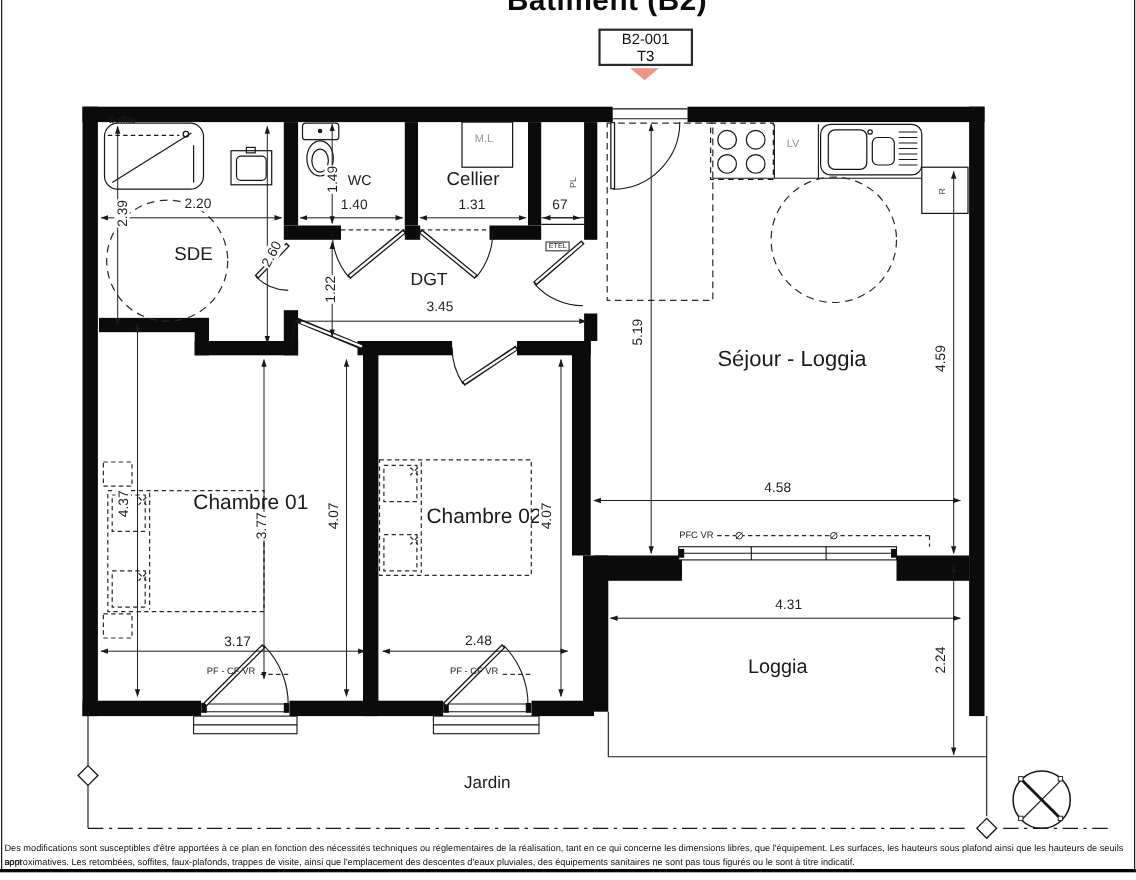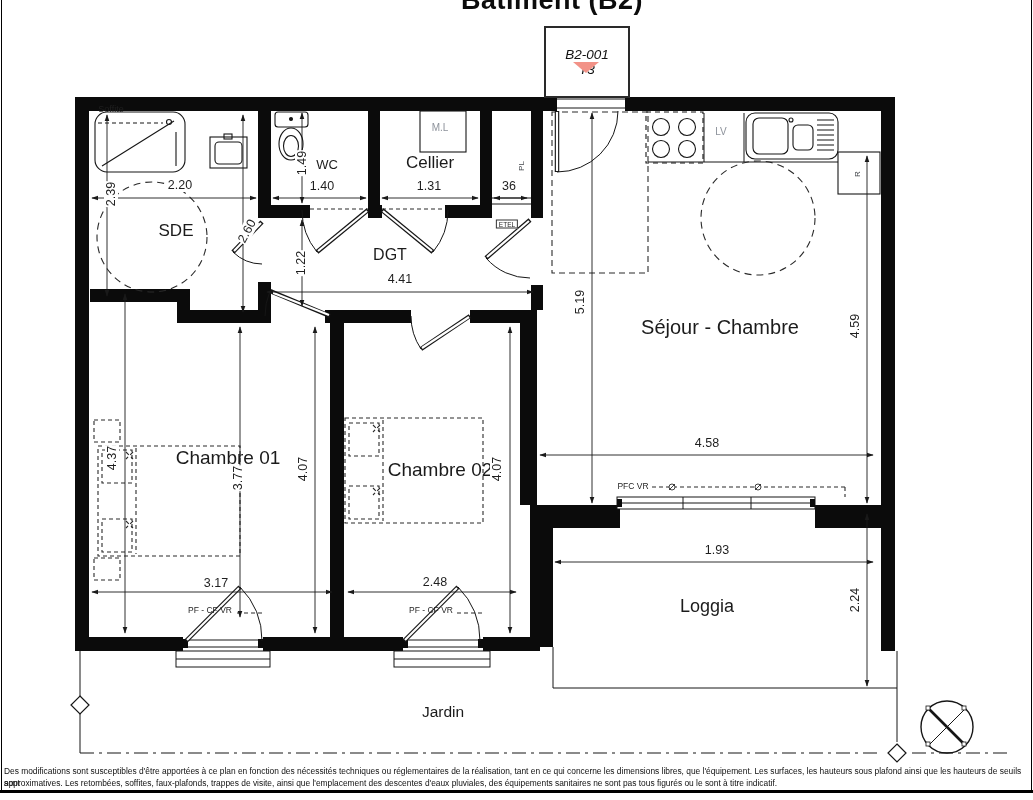--- a/index.html
+++ b/index.html
@@ -6,21 +6,21 @@
   body{
     width:1033px;height:800px;position:relative;overflow:hidden;
     background:#ffffff;font-family:"Liberation Sans", sans-serif;
   }
   .frame{position:absolute;left:1px;top:0;width:1029px;height:791px;
     border-left:1px solid #000;border-right:1px solid #000;pointer-events:none;}
   .sheet-title{position:absolute;top:-15px;left:72px;width:960px;text-align:center;
     font-size:27px;font-weight:bold;color:#0c0c0c;letter-spacing:.5px;}
   .unit-box{position:absolute;left:544px;top:26px;width:82px;background:#fff;
     border:2px solid #2a2a2a;text-align:center;font-size:13.5px;line-height:15px;
-    padding:19px 0;color:#111;font-style:italic;}
+    padding:0 0;color:#111;}
   .unit-marker{position:absolute;left:573px;top:62px;width:0;height:0;
     border-left:13px solid transparent;border-right:13px solid transparent;
     border-top:11px solid #f29287;}
   svg{position:absolute;left:0;top:0;}
   .lbl{position:absolute;white-space:nowrap;color:#1b1b1b;transform:translate(-50%,-50%);}
   .room{font-size:17px;}
   .dim{font-size:12.5px;background:#fff;padding:0 1px;color:#1f1f1f;}
   .tag{font-size:9px;color:#1f1f1f;}
   .boxed{border:1px solid #333;background:#fff;padding:0 2px;}
   .footer{position:absolute;left:4px;width:1024px;font-size:8.4px;line-height:11.5px;color:#101010;}
@@ -251,44 +251,44 @@
 
 <div class="footer" style="top:766px">Des modifications sont susceptibles d'être apportées à ce plan en fonction des nécessités techniques ou réglementaires de la réalisation, tant en ce qui concerne les dimensions libres, que l'équipement. Les surfaces, les hauteurs sous plafond ainsi que les hauteurs de seuils sont</div>
 <div class="footer" style="top:778px">approximatives. Les retombées, soffites, faux-plafonds, trappes de visite, ainsi que l'emplacement des descentes d'eaux pluviales, des équipements sanitaires ne sont pas tous figurés ou le sont à titre indicatif.</div>
 <div class="footer-rule"></div>
 <div class="frame"></div>
 
 <span class="lbl room" style="left: 176px; top: 231px; font-size: 17px; transform: translate(-50%, -50%);">SDE</span>
 <span class="lbl room" style="left: 327px; top: 164px; font-size: 13px; transform: translate(-50%, -50%);">WC</span>
 <span class="lbl room" style="left: 430px; top: 163px; font-size: 17px; transform: translate(-50%, -50%);">Cellier</span>
 <span class="lbl room" style="left: 390px; top: 255px; font-size: 16px; transform: translate(-50%, -50%);">DGT</span>
-<span class="lbl room" style="left: 720px; top: 327px; font-size: 20px; transform: translate(-50%, -50%);">Séjour - Chambre</span>
+<span class="lbl room" style="left: 720px; top: 327px; font-size: 20px; transform: translate(-50%, -50%);">Séjour - Loggia</span>
 <span class="lbl room" style="left: 228px; top: 458px; font-size: 19px; transform: translate(-50%, -50%);">Chambre 01</span>
 <span class="lbl room" style="left: 430px; top: 470px; font-size: 19px; transform: translate(-50%, -50%); margin-left: 10px;">Chambre 02</span>
 <span class="lbl room" style="left: 707px; top: 606px; font-size: 18px; transform: translate(-50%, -50%);">Loggia</span>
 <span class="lbl room" style="left: 443px; top: 700px; font-size: 15.5px; transform: translate(-50%, -50%); margin-top: 12px;">Jardin</span>
 <span class="lbl dim" style="left: 111px; top: 194px; transform: translate(-50%, -50%) rotate(-90deg);">2.39</span>
 <span class="lbl dim" style="left: 180px; top: 185px; transform: translate(-50%, -50%);">2.20</span>
 <span class="lbl dim" style="left: 247px; top: 231px; transform: translate(-50%, -50%) rotate(-62deg);">2.60</span>
 <span class="lbl dim" style="left: 302px; top: 163px; transform: translate(-50%, -50%) rotate(-90deg);">1.49</span>
 <span class="lbl dim" style="left: 322px; top: 186px; transform: translate(-50%, -50%);">1.40</span>
 <span class="lbl dim" style="left: 429px; top: 186px; transform: translate(-50%, -50%); text-align: right;">1.31</span>
-<span class="lbl dim" style="left: 509px; top: 186px; transform: translate(-50%, -50%);">36</span>
+<span class="lbl dim" style="left: 509px; top: 186px; transform: translate(-50%, -50%);">67</span>
 <span class="lbl dim" style="left: 301px; top: 263px; transform: translate(-50%, -50%) rotate(-90deg);">1.22</span>
-<span class="lbl dim" style="left: 400px; top: 279px; transform: translate(-50%, -50%);">4.41</span>
+<span class="lbl dim" style="left: 400px; top: 279px; transform: translate(-50%, -50%);">3.45</span>
 <span class="lbl dim" style="left: 580px; top: 302px; transform: translate(-50%, -50%) rotate(-90deg);">5.19</span>
 <span class="lbl dim" style="left: 855px; top: 326px; transform: translate(-50%, -50%) rotate(-90deg);">4.59</span>
 <span class="lbl dim" style="left: 707px; top: 443px; transform: translate(-50%, -50%);">4.58</span>
 <span class="lbl dim" style="left: 112px; top: 458px; transform: translate(-50%, -50%) rotate(-90deg);">4.37</span>
 <span class="lbl dim" style="left: 238px; top: 478px; transform: translate(-50%, -50%) rotate(-90deg);">3.77</span>
 <span class="lbl dim" style="left: 303px; top: 469px; transform: translate(-50%, -50%) rotate(-90deg);">4.07</span>
 <span class="lbl dim" style="left: 497px; top: 469px; transform: translate(-50%, -50%) rotate(-90deg);">4.07</span>
 <span class="lbl dim" style="left: 216px; top: 583px; transform: translate(-50%, -50%);">3.17</span>
 <span class="lbl dim" style="left: 435px; top: 582px; transform: translate(-50%, -50%);">2.48</span>
-<span class="lbl dim" style="left: 717px; top: 550px; transform: translate(-50%, -50%);">1.93</span>
+<span class="lbl dim" style="left: 717px; top: 550px; transform: translate(-50%, -50%);">4.31</span>
 <span class="lbl dim" style="left: 855px; top: 600px; transform: translate(-50%, -50%) rotate(-90deg);">2.24</span>
 <span class="lbl tag" style="left: 111px; top: 109px; font-size: 9px; transform: translate(-50%, -50%);">Soffite</span>
 <span class="lbl tag" style="left: 440px; top: 127px; font-size: 10px; color: rgb(141, 146, 155); transform: translate(-50%, -50%);">M.L</span>
 <span class="lbl tag" style="left: 521px; top: 166px; font-size: 8px; color: rgb(69, 72, 77); transform: translate(-50%, -50%) rotate(-90deg);">PL</span>
 <span class="lbl tag boxed" style="left: 507px; top: 224px; font-size: 6.5px; transform: translate(-50%, -50%);">ETEL</span>
 <span class="lbl tag" style="left: 721px; top: 131px; font-size: 10px; color: rgb(141, 146, 155); transform: translate(-50%, -50%);">LV</span>
 <span class="lbl tag" style="left: 857px; top: 174px; font-size: 8px; color: rgb(69, 72, 77); transform: translate(-50%, -50%) rotate(-90deg);">R</span>
 <span class="lbl tag" style="left: 633px; top: 486px; font-size: 8.5px; transform: translate(-50%, -50%);">PFC VR</span>
 <span class="lbl tag" style="left: 210px; top: 610px; font-size: 8.5px; transform: translate(-50%, -50%);">PF - CF VR</span>
 <span class="lbl tag" style="left: 431px; top: 610px; font-size: 8.5px; transform: translate(-50%, -50%);">PF - CF VR</span>

